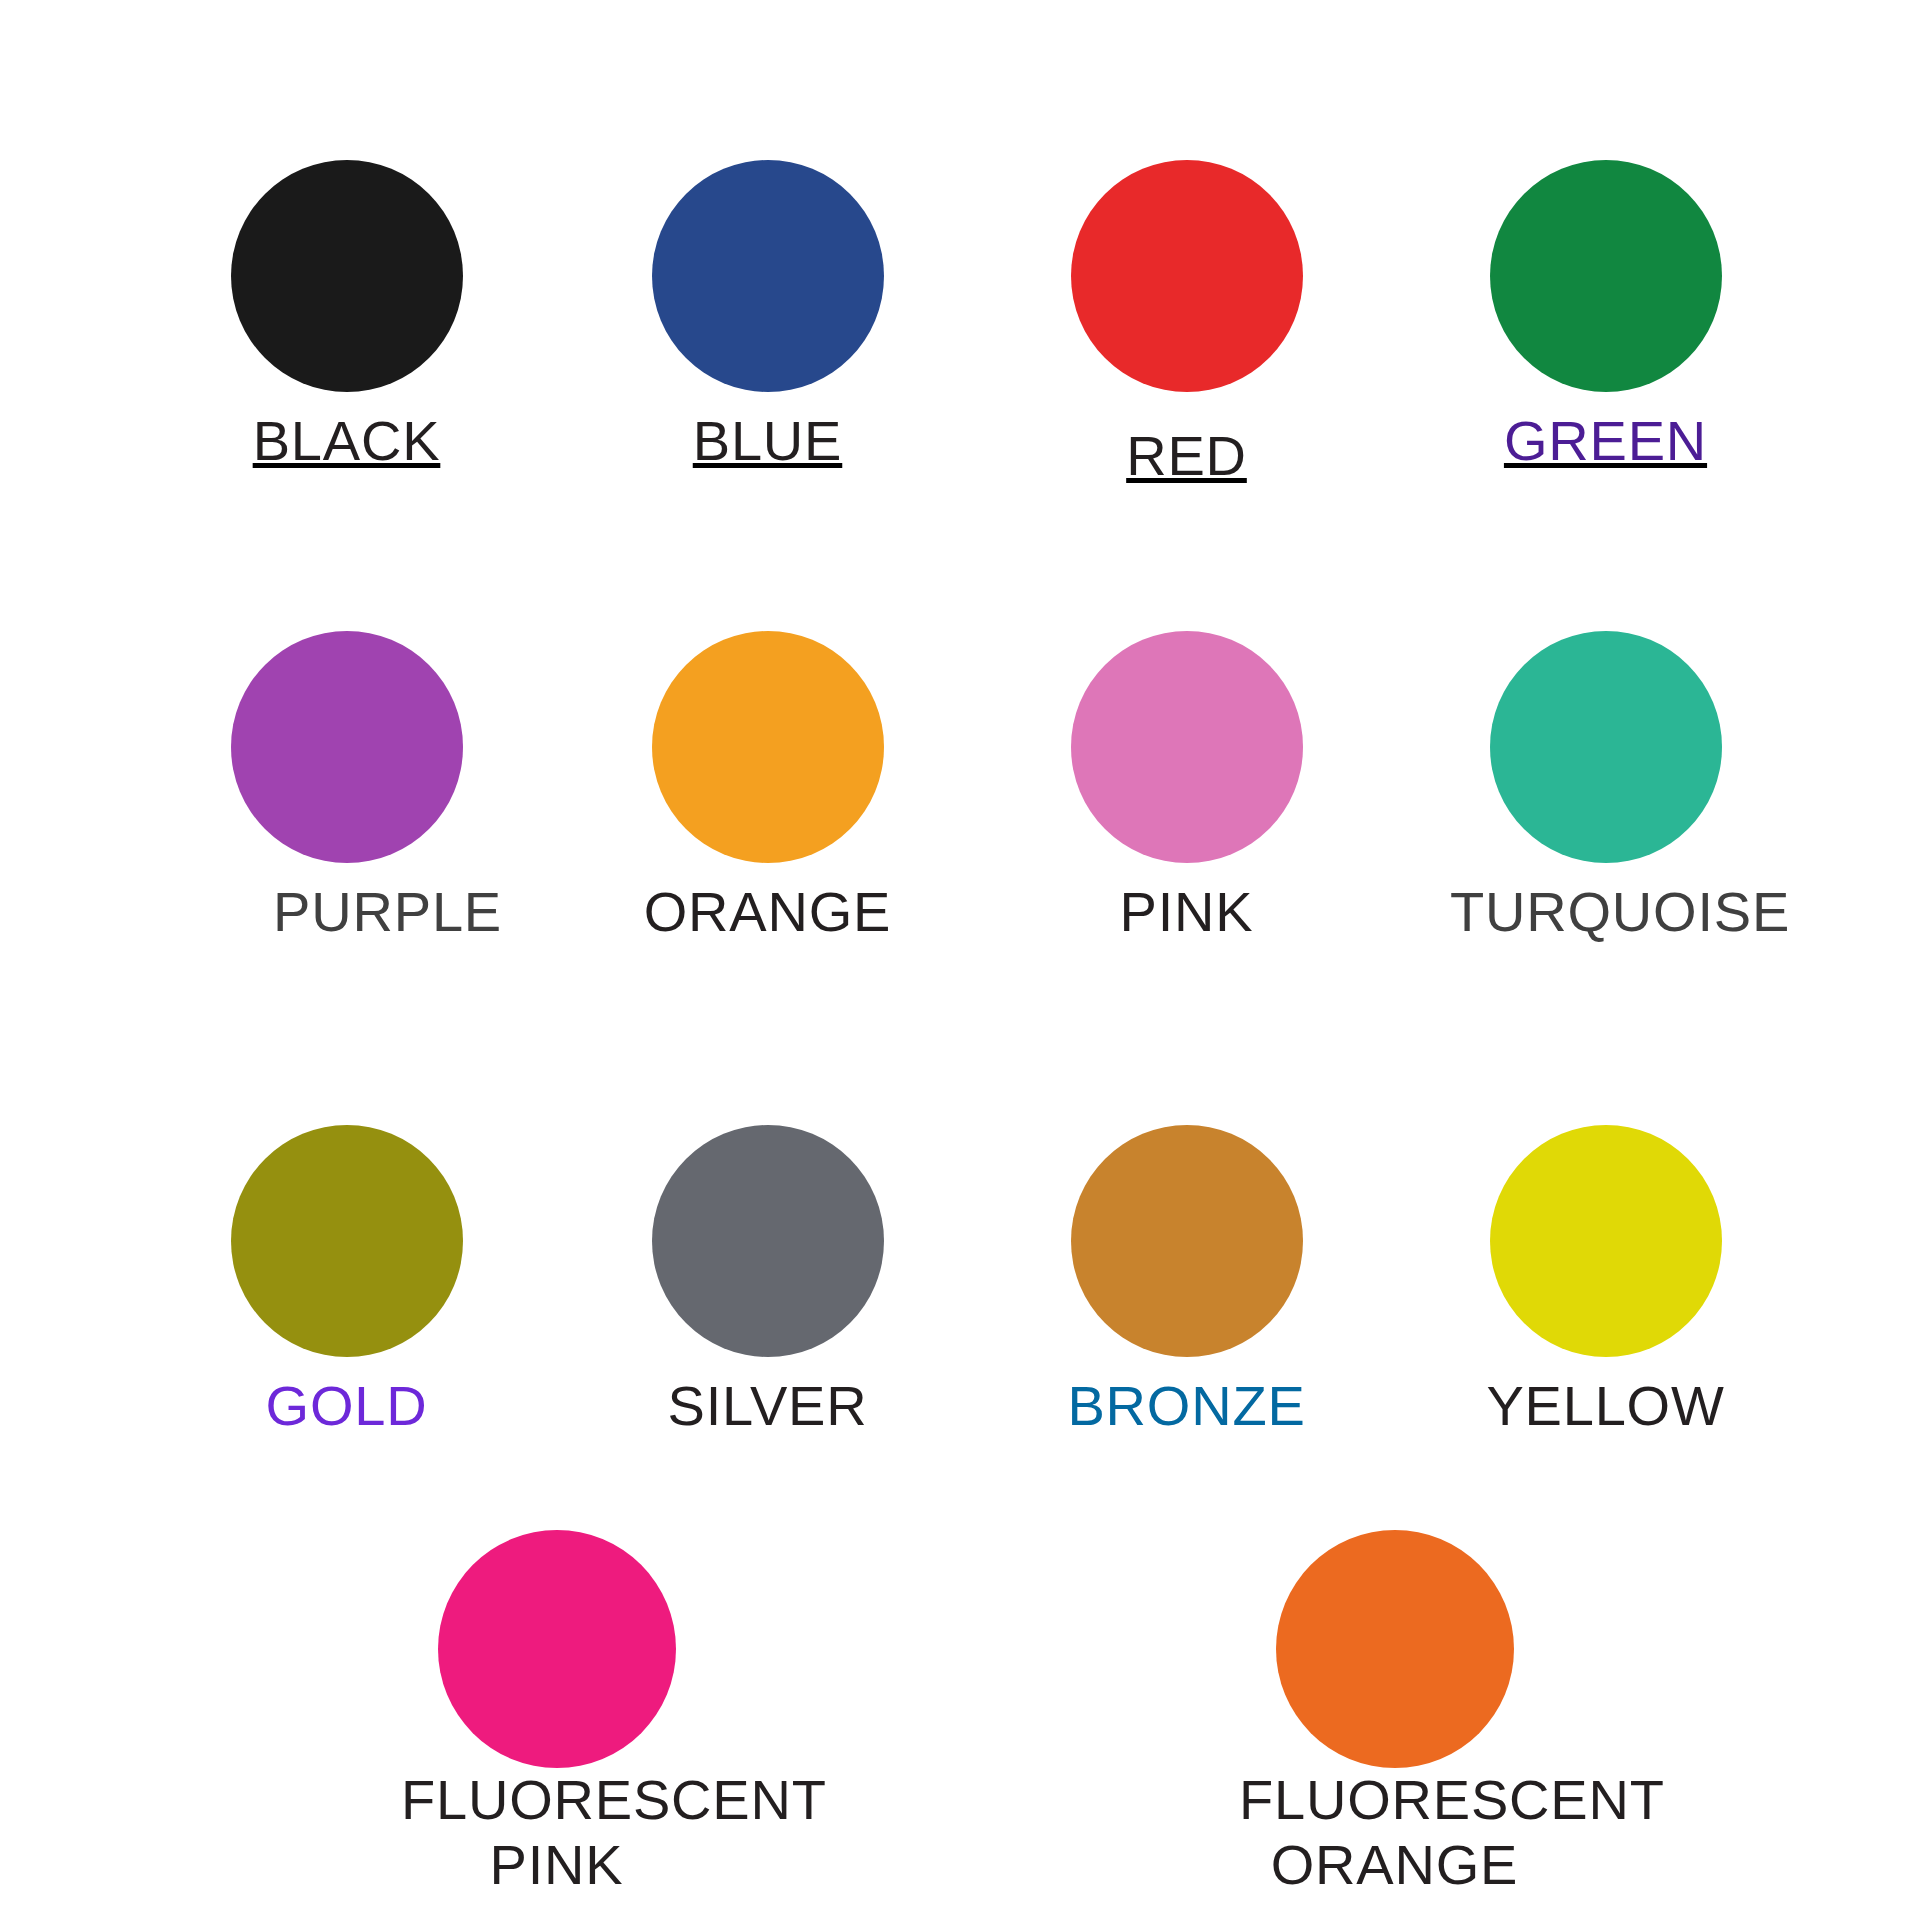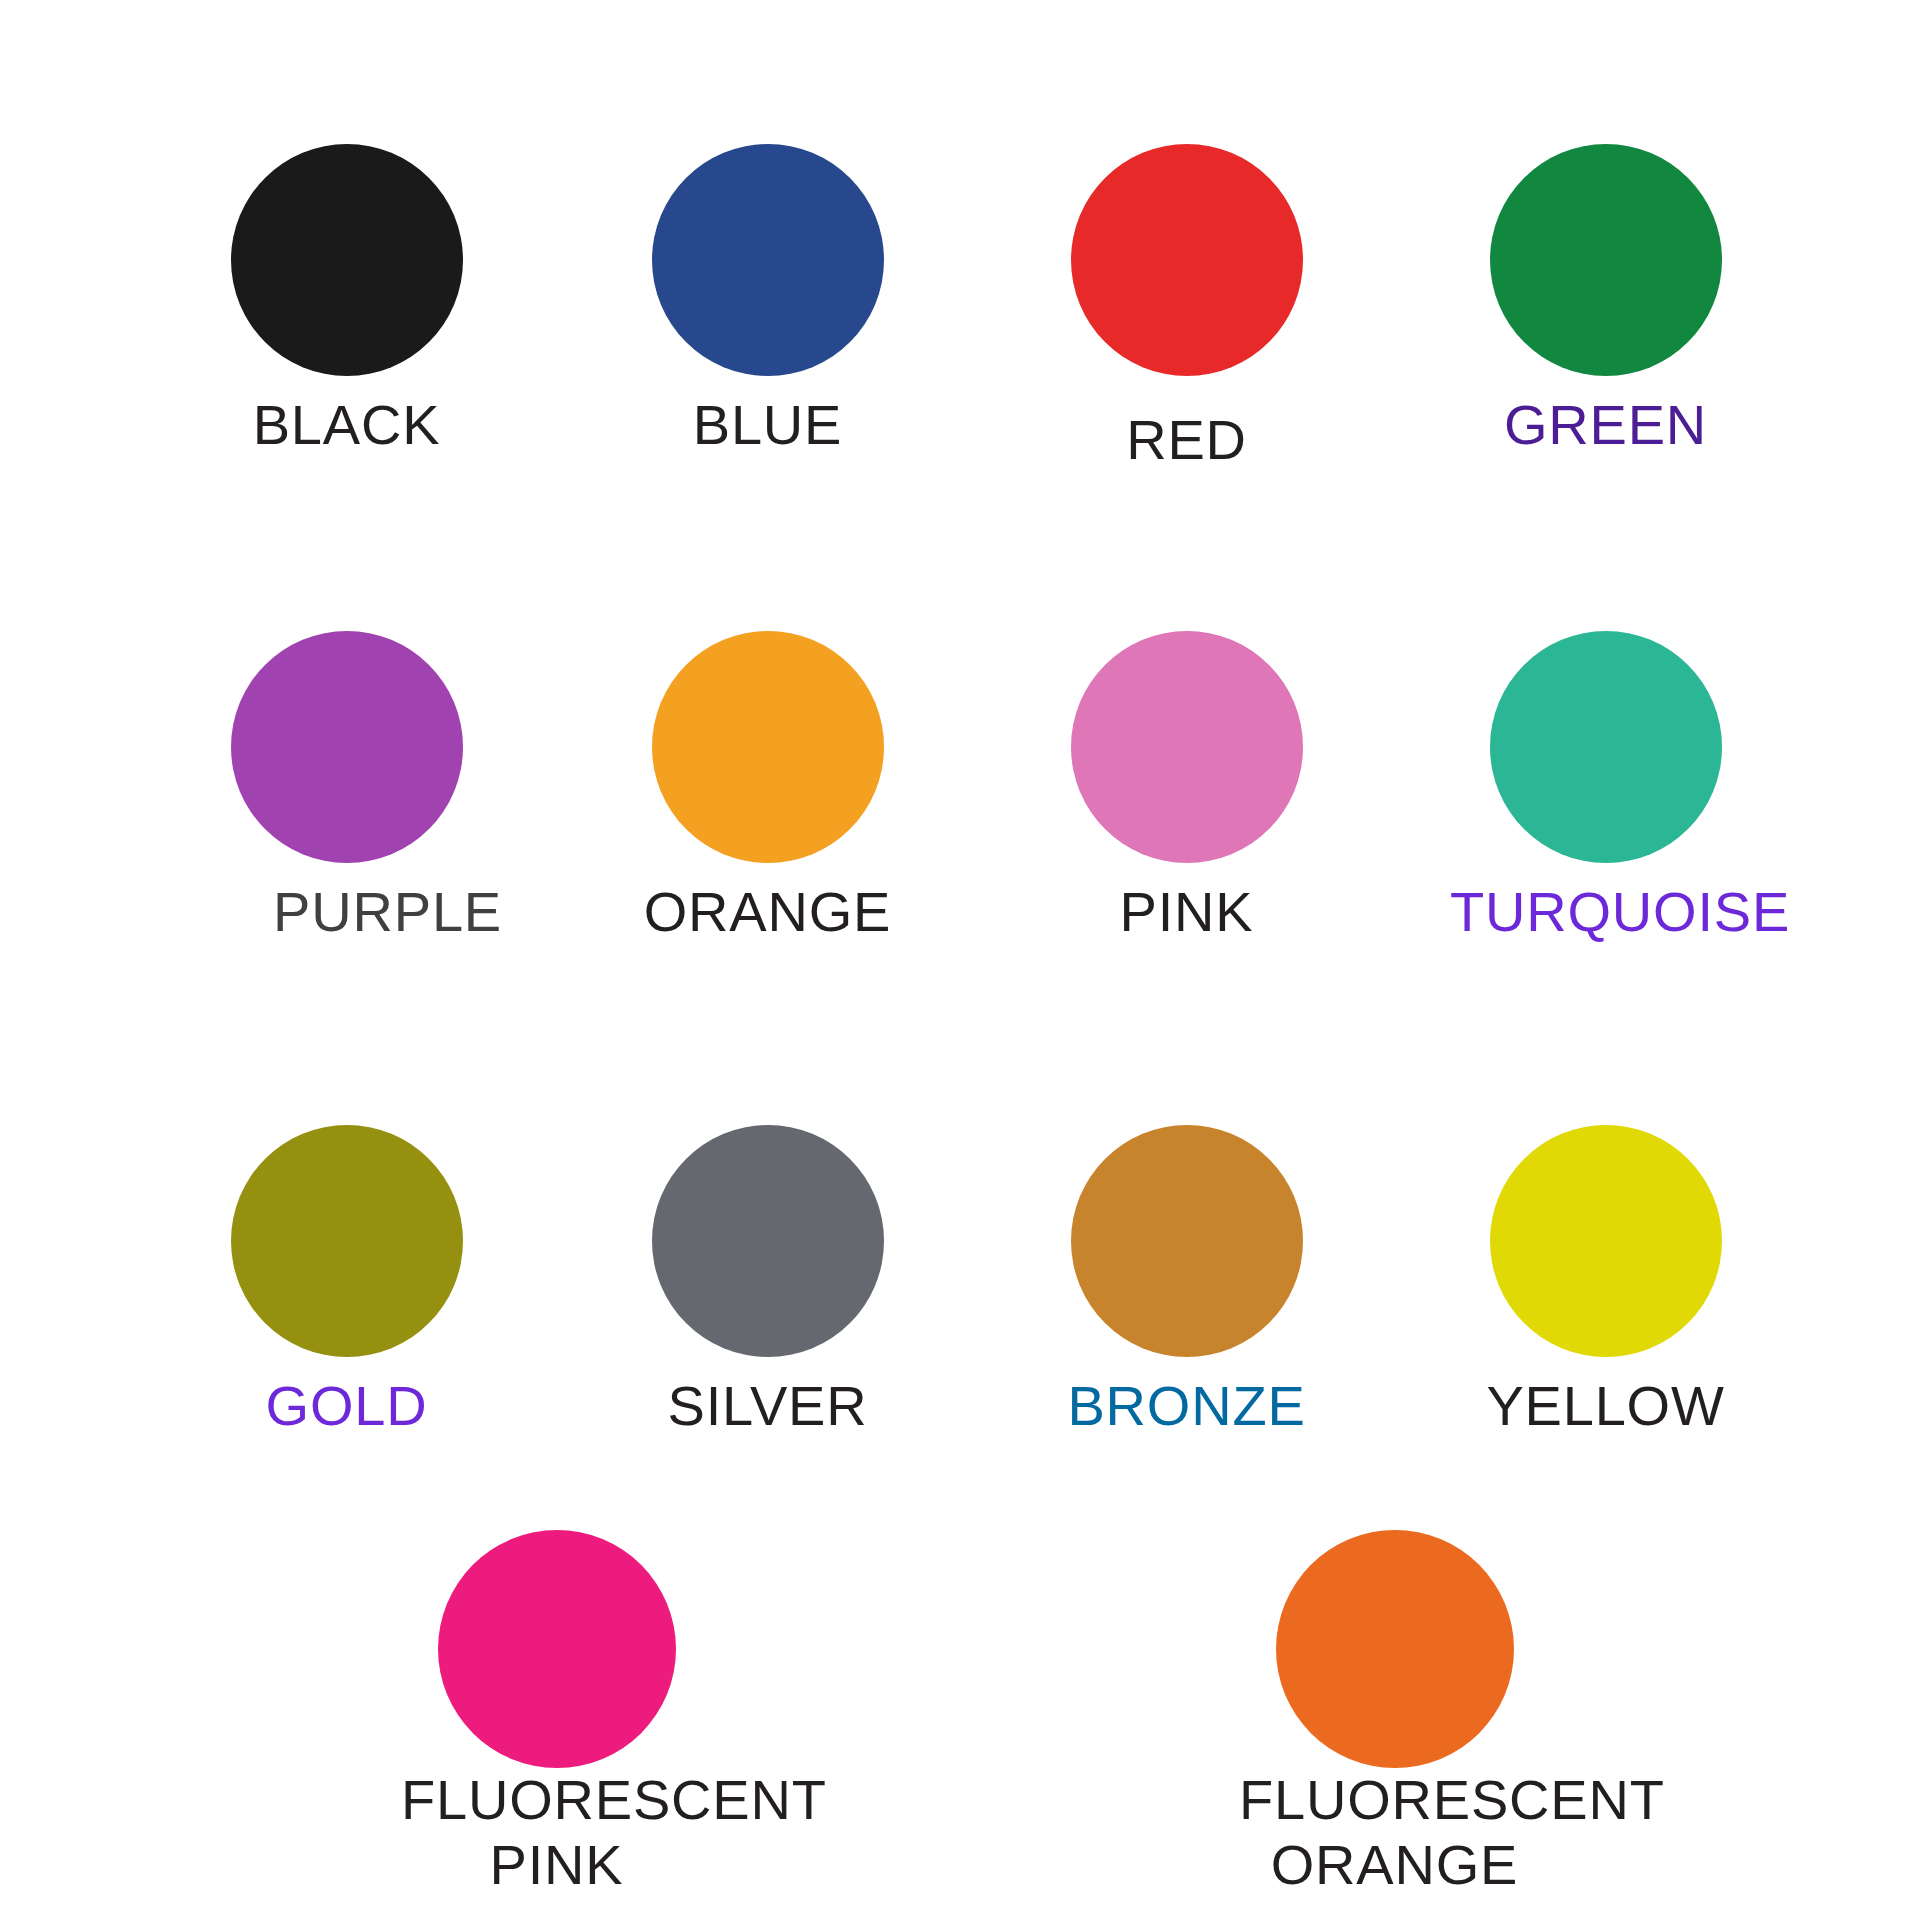--- a/index.html
+++ b/index.html
@@ -41,21 +41,21 @@
     line-height: 1.16;
     font-weight: 400;
     letter-spacing: 0.8px;
     color: #231f20;
     text-align: center;
     white-space: pre-line;
     width: 311px;
   }
 
   
-  .row-1 { top: 144px; }
+  .row-1 { top: 160px; text-decoration: underline; }
   .row-2 { top: 631px; }
   .row-3 { top: 1125px; }
   .row-4 { top: 1530px; }
 
   
   .col-1 { left: 191px; }
   .col-2 { left: 612px; }
   .col-3 { left: 1031px; }
   .col-4 { left: 1450px; }
 
@@ -103,21 +103,21 @@
     <span class="swatch-label" style="color: rgb(35, 31, 32);">ORANGE</span>
   </div>
 
   <div class="swatch size-std row-2 col-3">
     <span class="swatch-dot" style="background-color: rgb(222, 118, 184);"></span>
     <span class="swatch-label" style="color: rgb(35, 31, 32);">PINK</span>
   </div>
 
   <div class="swatch size-std row-2 col-4">
     <span class="swatch-dot" style="background-color: rgb(43, 182, 149);"></span>
-    <span class="swatch-label" style="color: #6d28d9;">TURQUOISE</span>
+    <span class="swatch-label" style="color: #404040;">TURQUOISE</span>
   </div>
 
   <div class="swatch size-std row-3 col-1">
     <span class="swatch-dot" style="background-color: rgb(149, 144, 15);"></span>
     <span class="swatch-label" style="color: #6d28d9;">GOLD</span>
   </div>
 
   <div class="swatch size-std row-3 col-2">
     <span class="swatch-dot" style="background-color: rgb(101, 104, 111);"></span>
     <span class="swatch-label" style="color: rgb(35, 31, 32);">SILVER</span>

